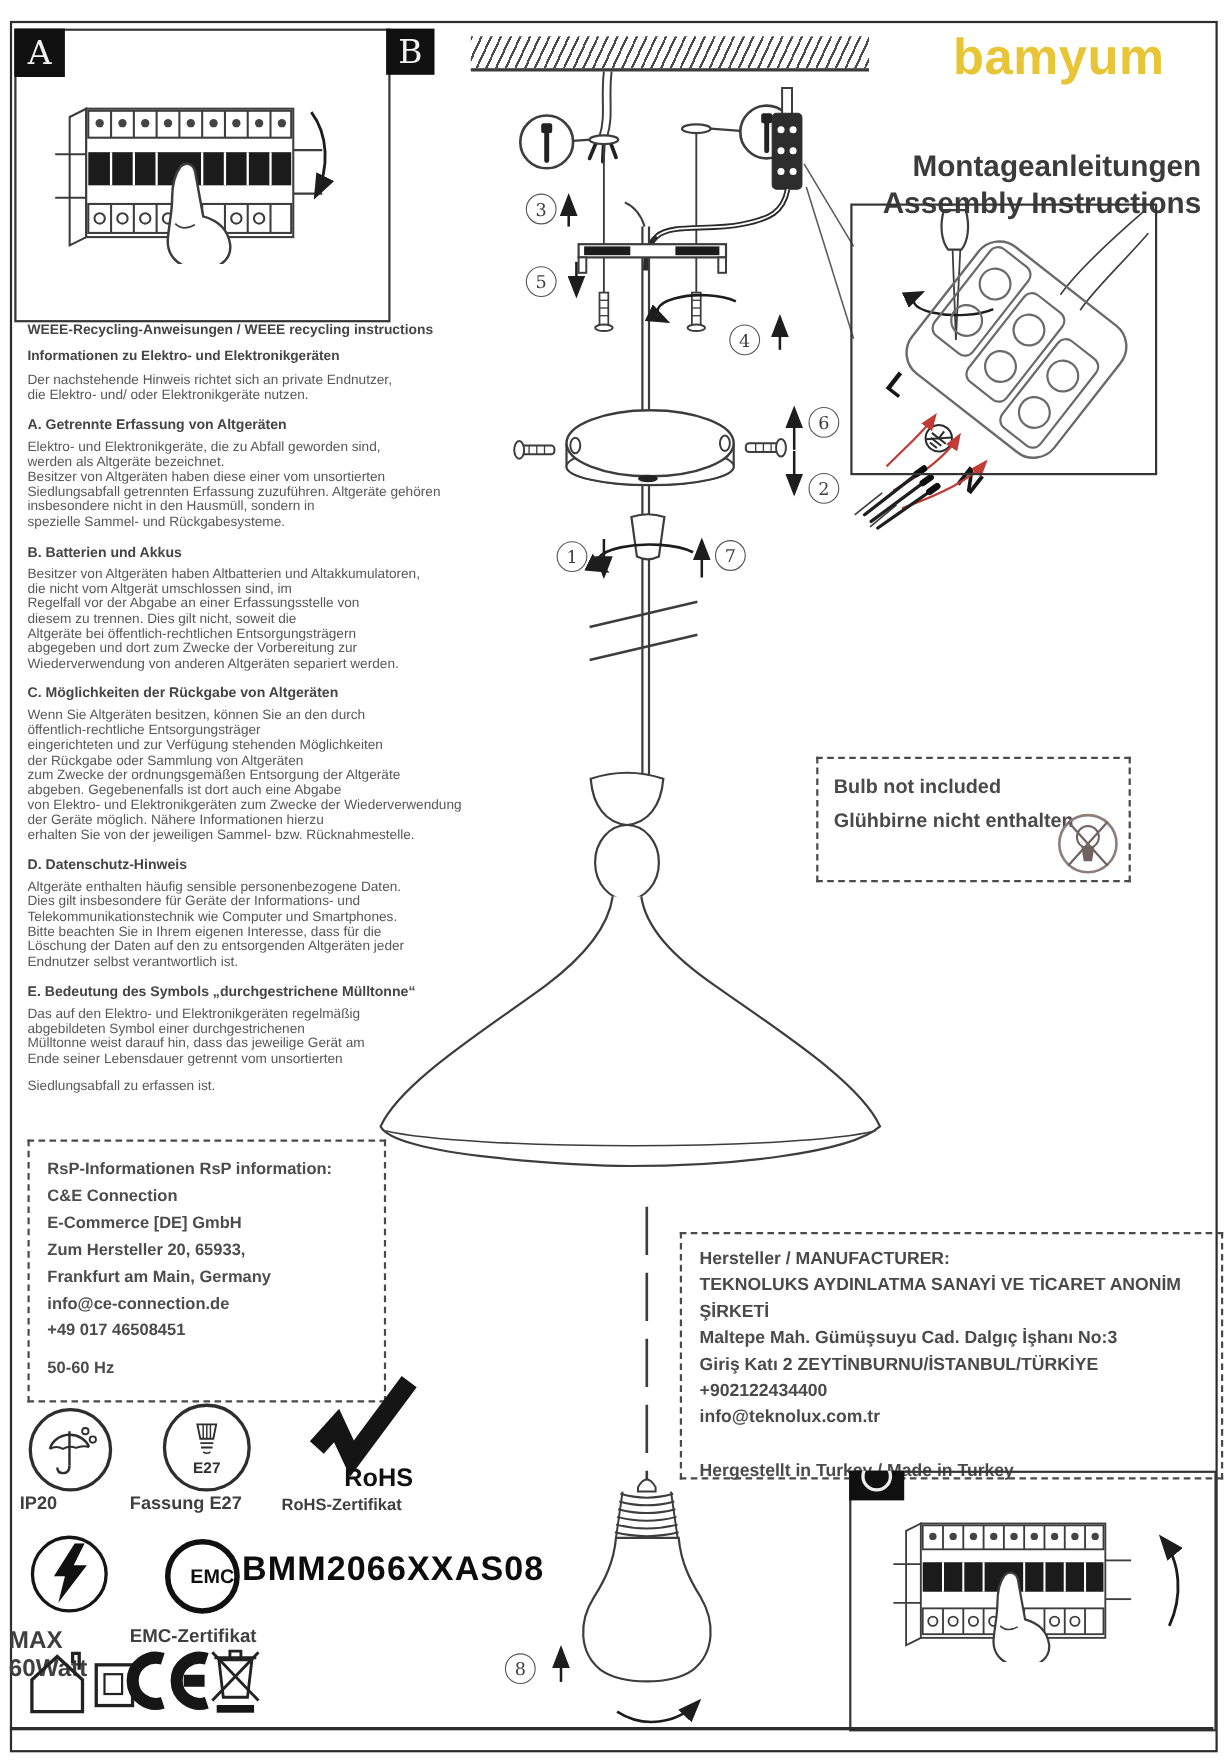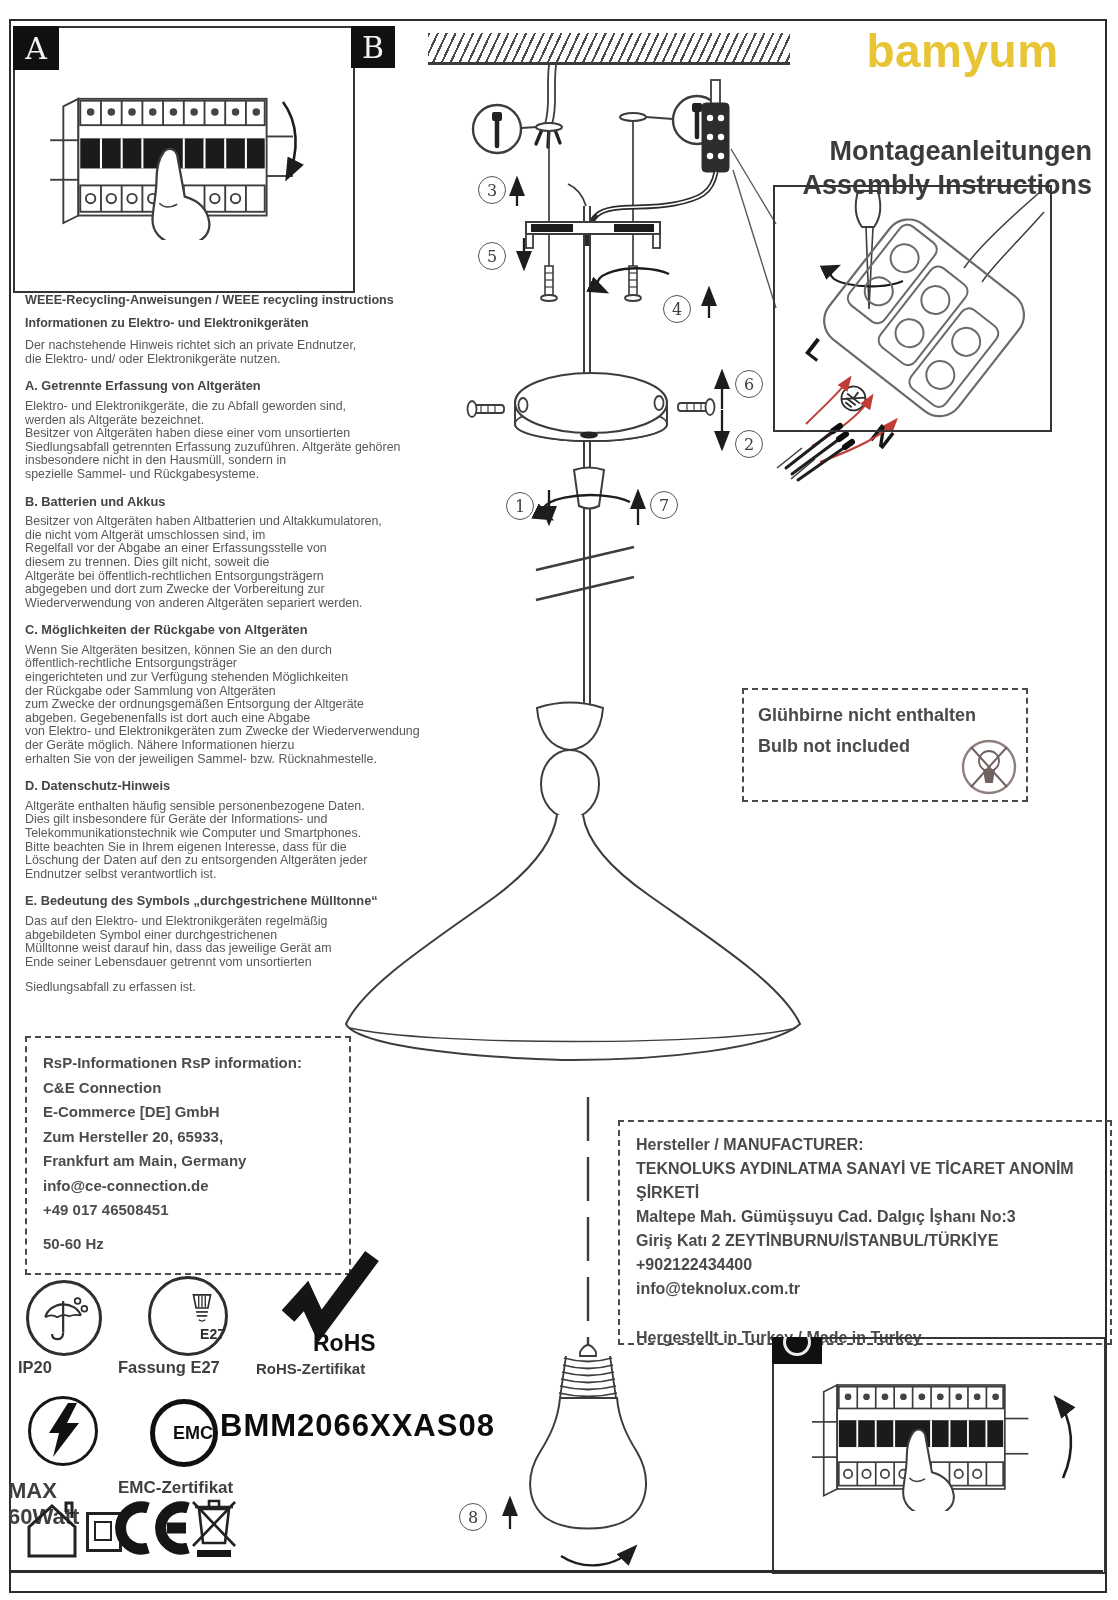--- a/index.html
+++ b/index.html
@@ -358,22 +358,22 @@
   <div class="bd pre">Das auf den Elektro- und Elektronikgeräten regelmäßig
  abgebildeten Symbol einer durchgestrichenen
 Mülltonne weist darauf hin, dass das jeweilige Gerät am
 Ende seiner Lebensdauer getrennt vom unsortierten</div>
   <div class="bd" style="margin-top:12px;">Siedlungsabfall zu erfassen ist.</div>
 </div>
 
 <div class="abs lyr panel" style="left:773px;top:185px;width:275px;height:243px;"></div>
 
 <div class="abs lyr dash note" style="left:742px;top:688px;width:268px;height:100px;">
+  <div>Bulb not included</div>
   <div>Glühbirne nicht enthalten</div>
-  <div>Bulb not included</div>
   <svg class="abs" style="right:6px;bottom:2px;" width="62" height="62" viewBox="0 0 62 62">
     <g stroke="#8e7f7c" fill="none" stroke-width="2.4">
       <circle cx="31" cy="31" r="26"></circle>
       <circle cx="31" cy="25" r="10" stroke="#6f6260" stroke-width="1.8"></circle>
       <path d="M26,34 h10 l-2,12 h-6 z" stroke="#6f6260" stroke-width="1.8" fill="#6f6260"></path>
       <line x1="13" y1="11" x2="49" y2="51" stroke="#6f6260" stroke-width="2"></line>
       <line x1="49" y1="11" x2="13" y2="51" stroke="#6f6260" stroke-width="2"></line>
     </g>
   </svg>
 </div>
@@ -406,21 +406,21 @@
       <path d="M11,32 Q18,28 25,32 Q32,28 39,31 Q46,28 53,30" stroke-width="2"></path>
       <line x1="32" y1="13" x2="32" y2="50"></line>
       <path d="M32,50 Q32,58 25,58 Q19,58 19,52"></path>
       <circle cx="49" cy="13" r="3.4" stroke-width="2"></circle>
       <circle cx="57" cy="22" r="3.4" stroke-width="2"></circle>
     </g>
   </svg>
 </div>
 <div class="abs lyr iconlabel" style="left:18px;top:1358px;width:88px;">IP20</div>
 
-<div class="abs lyr circle" style="left:148px;top:1276px;width:74px;height:74px;border:3px solid #2e2e2e;flex-direction:column;align-items:flex-end;">
+<div class="abs lyr circle" style="left:148px;top:1276px;width:74px;height:74px;border:3px solid #2e2e2e;flex-direction:column;">
   <svg width="46" height="34" viewBox="0 0 70 48">
     <g stroke="#2e2e2e" fill="none" stroke-width="2.6">
       <path d="M22,4 L48,4 L44,24 L26,24 Z"></path>
       <line x1="30" y1="5" x2="30" y2="23" stroke-width="2"></line>
         <line x1="35" y1="5" x2="35" y2="23" stroke-width="2"></line>
         <line x1="40" y1="5" x2="40" y2="23" stroke-width="2"></line>
       <line x1="26" y1="30" x2="44" y2="30"></line>
         <line x1="27" y1="36" x2="43" y2="36"></line>
       <path d="M30,42 Q35,46 40,42" stroke-width="2"></path>
     </g>

